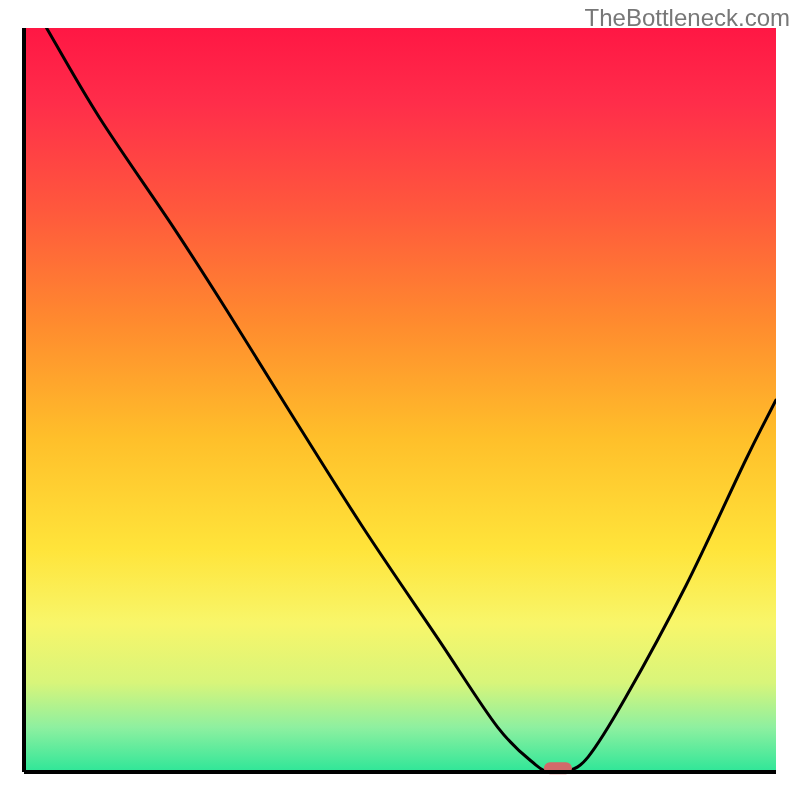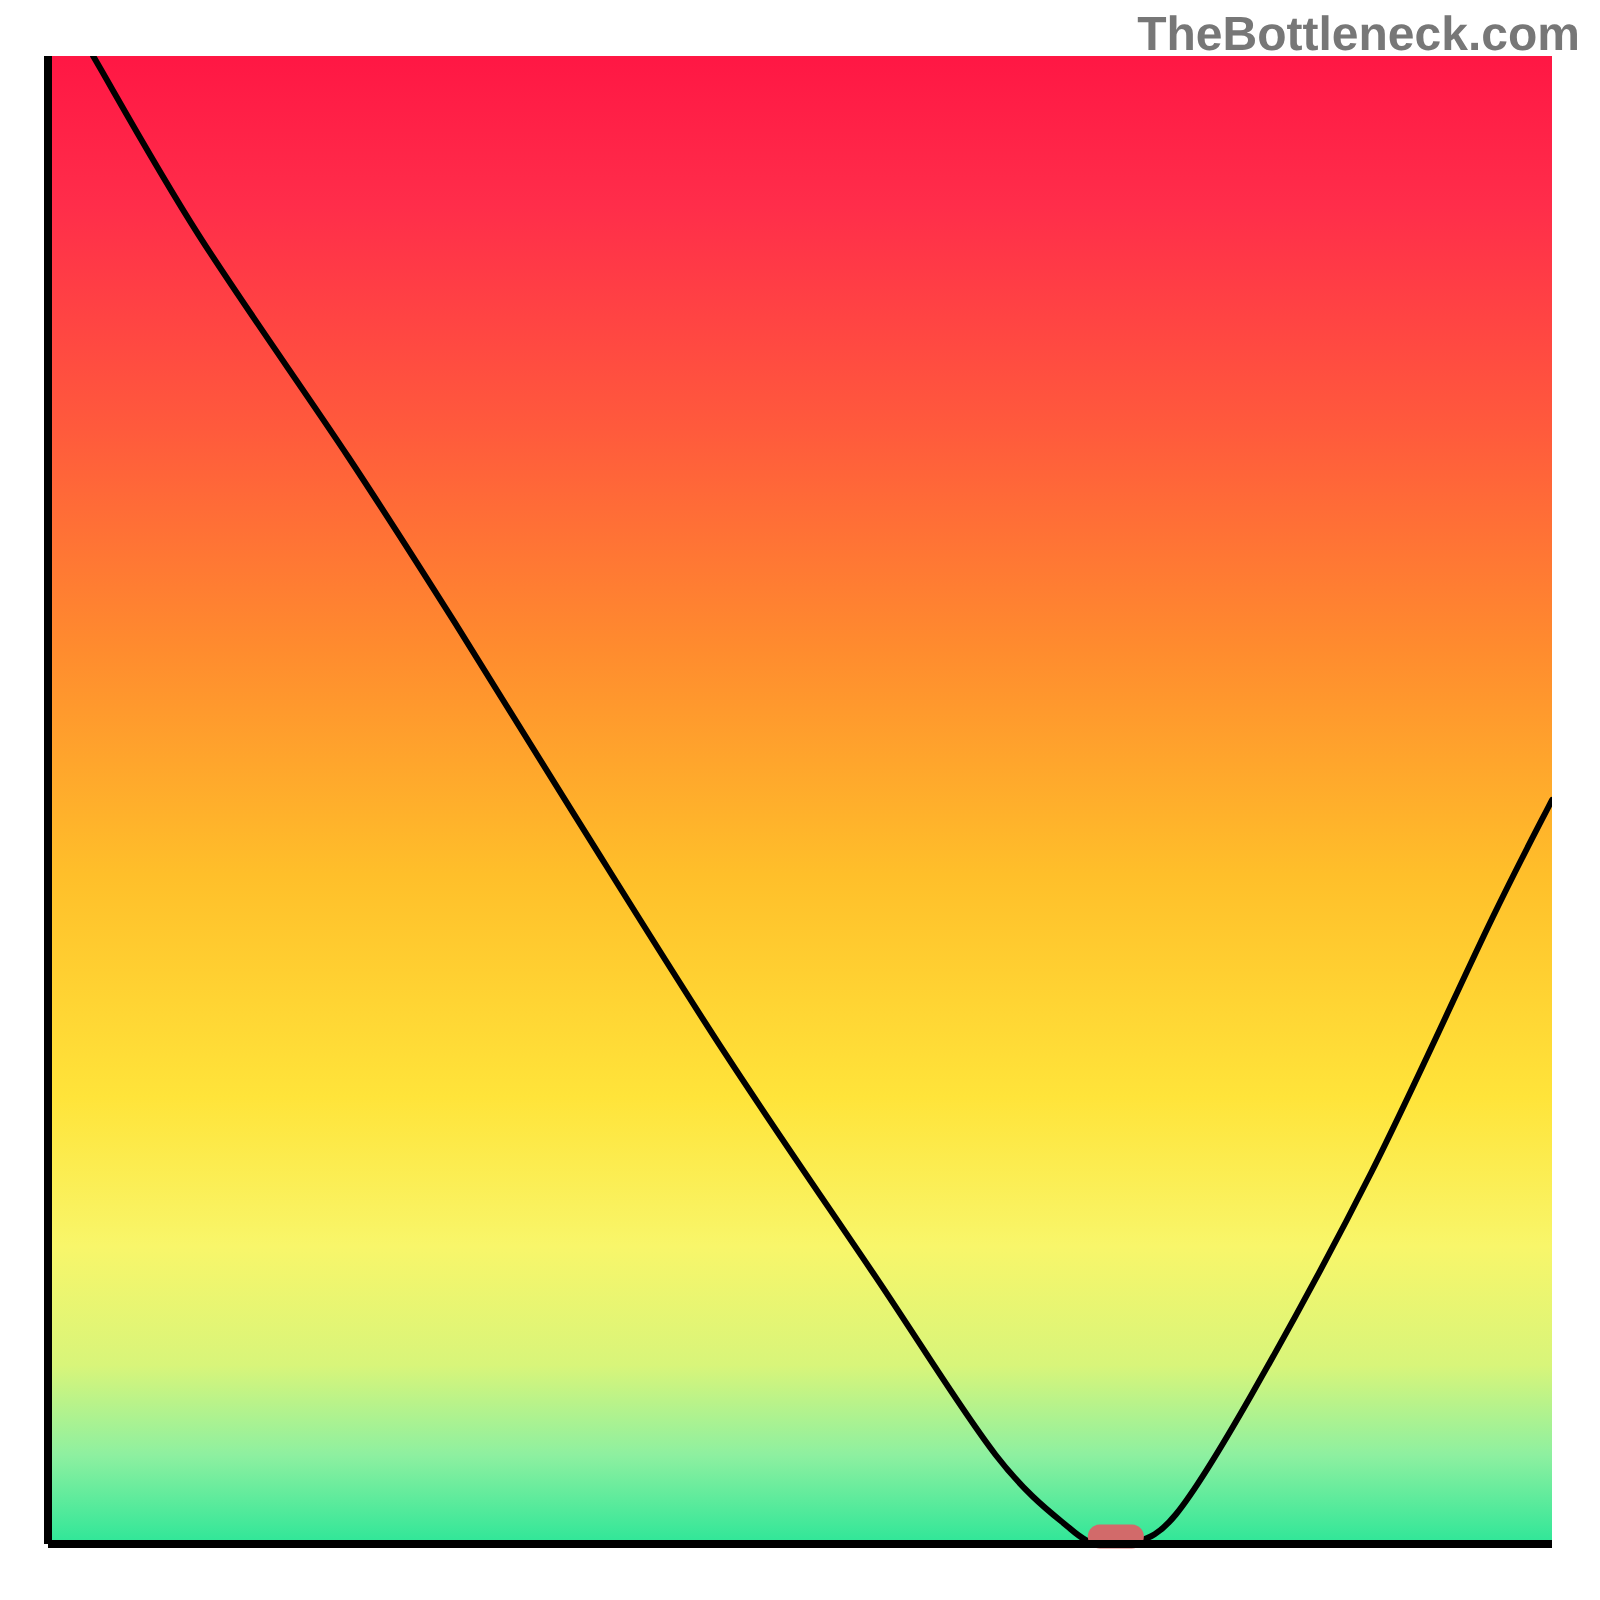--- a/index.html
+++ b/index.html
@@ -14,21 +14,21 @@
   .canvas {
     position: relative;
     width: 800px;
     height: 800px;
   }
   .watermark {
     position: absolute;
     top: 4px;
     right: 10px;
     font-size: 24px;
-    font-weight: 700;
+    font-weight: 400;
     color: #777777;
     letter-spacing: 0px;
   }
   svg {
     position: absolute;
     top: 0;
     left: 0;
   }
 </style>
 </head>

